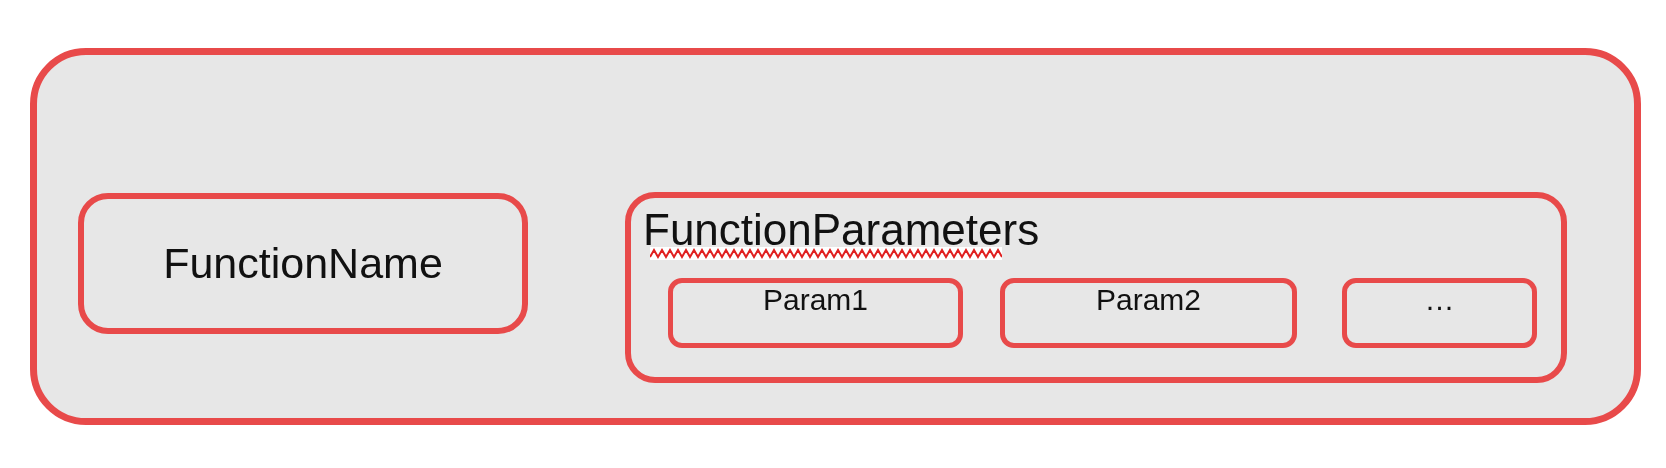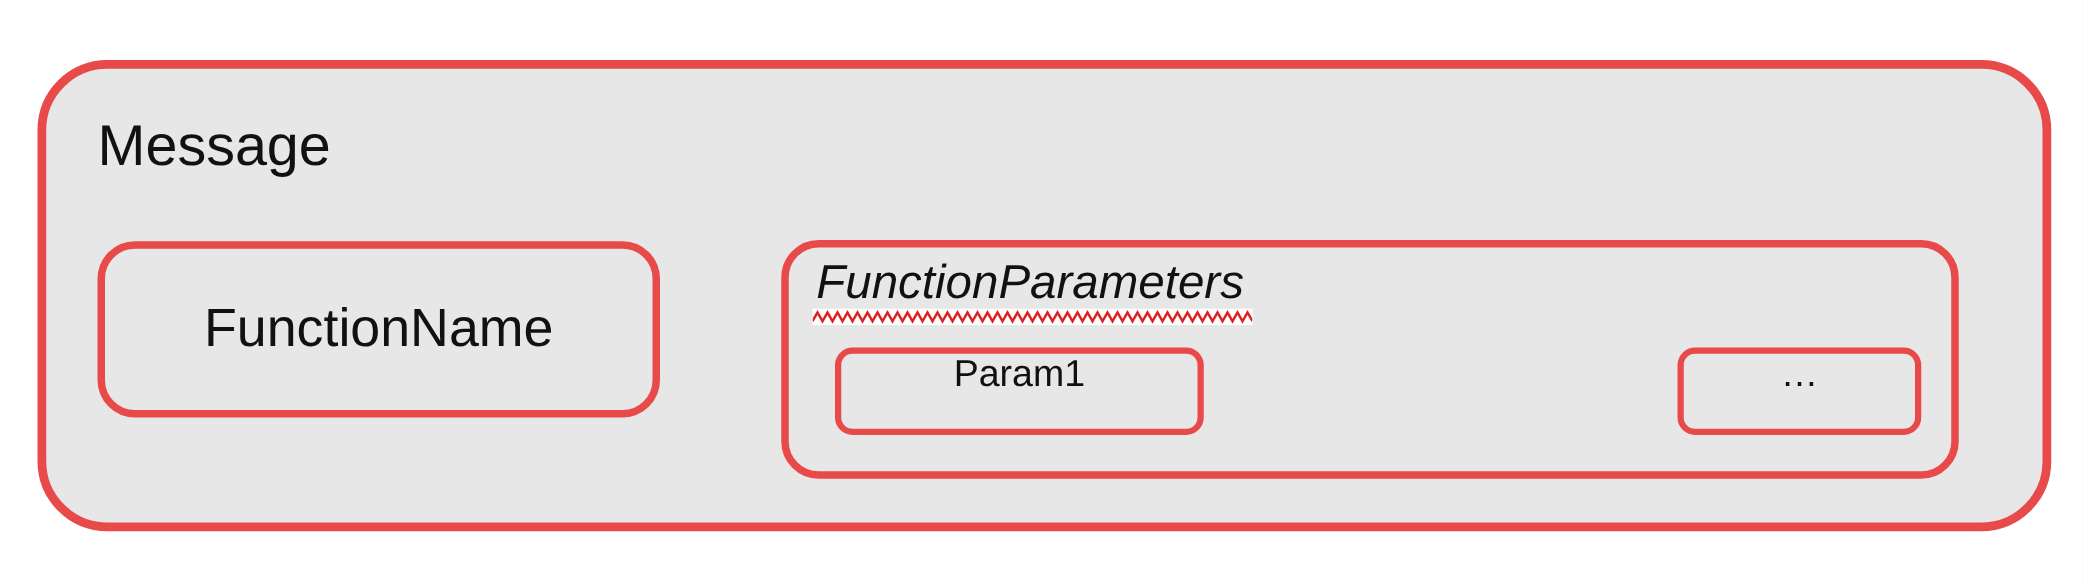--- a/index.html
+++ b/index.html
@@ -63,26 +63,25 @@
     top: 137px;
     width: 942px;
     height: 191px;
     box-sizing: border-box;
     border: 6px solid var(--red, #e84a4a);
     border-radius: 30px;
     background: var(--fill, #e7e7e7);
   }
   .fp-label {
     position: absolute;
-    left: 22px;
+    left: 12px;
     top: 8px;
-    font-size: 38px;
+    font-size: 44px;
     line-height: 1.1;
     white-space: nowrap;
-    font-style: italic;
   }
   
   .squiggle {
     position: absolute;
     left: 19px;
     top: 49px;
     width: 352px;
     height: 13px;
     background: var(--squiggle-bg, #ffffff);
     overflow: hidden;
@@ -114,40 +113,42 @@
   .param2 { left: 369px; width: 297px; }
   .param-ellipsis { left: 711px; width: 195px; }
 </style>
 </head>
 <body>
 
 <div class="canvas">
 
   <div class="message-box">
 
-    <div class="message-label">Message</div>
 
     <div class="fn-box">
       <span class="label">FunctionName</span>
     </div>
 
     <div class="fp-box">
 
       <div class="fp-label">FunctionParameters</div>
 
       <div class="squiggle">
         <svg width="352" height="13" aria-hidden="true">
           <path id="zigzag-path" d="M0 10 l4 -7 l4 7 l4 -7 l4 7 l4 -7 l4 7 l4 -7 l4 7 l4 -7 l4 7 l4 -7 l4 7 l4 -7 l4 7 l4 -7 l4 7 l4 -7 l4 7 l4 -7 l4 7 l4 -7 l4 7 l4 -7 l4 7 l4 -7 l4 7 l4 -7 l4 7 l4 -7 l4 7 l4 -7 l4 7 l4 -7 l4 7 l4 -7 l4 7 l4 -7 l4 7 l4 -7 l4 7 l4 -7 l4 7 l4 -7 l4 7 l4 -7 l4 7 l4 -7 l4 7 l4 -7 l4 7 l4 -7 l4 7 l4 -7 l4 7 l4 -7 l4 7 l4 -7 l4 7 l4 -7 l4 7 l4 -7 l4 7 l4 -7 l4 7 l4 -7 l4 7 l4 -7 l4 7 l4 -7 l4 7 l4 -7 l4 7 l4 -7 l4 7 l4 -7 l4 7 l4 -7 l4 7 l4 -7 l4 7 l4 -7 l4 7 l4 -7 l4 7 l4 -7 l4 7 l4 -7 l4 7"></path>
         </svg>
       </div>
 
       <div class="param-box param1">
         <span class="label">Param1</span>
       </div>
 
+      <div class="param-box param2">
+        <span class="label">Param2</span>
+      </div>
 
       <div class="param-box param-ellipsis">
         <span class="label">…</span>
       </div>
 
     </div>
   </div>
 </div>
 
 </body></html>

